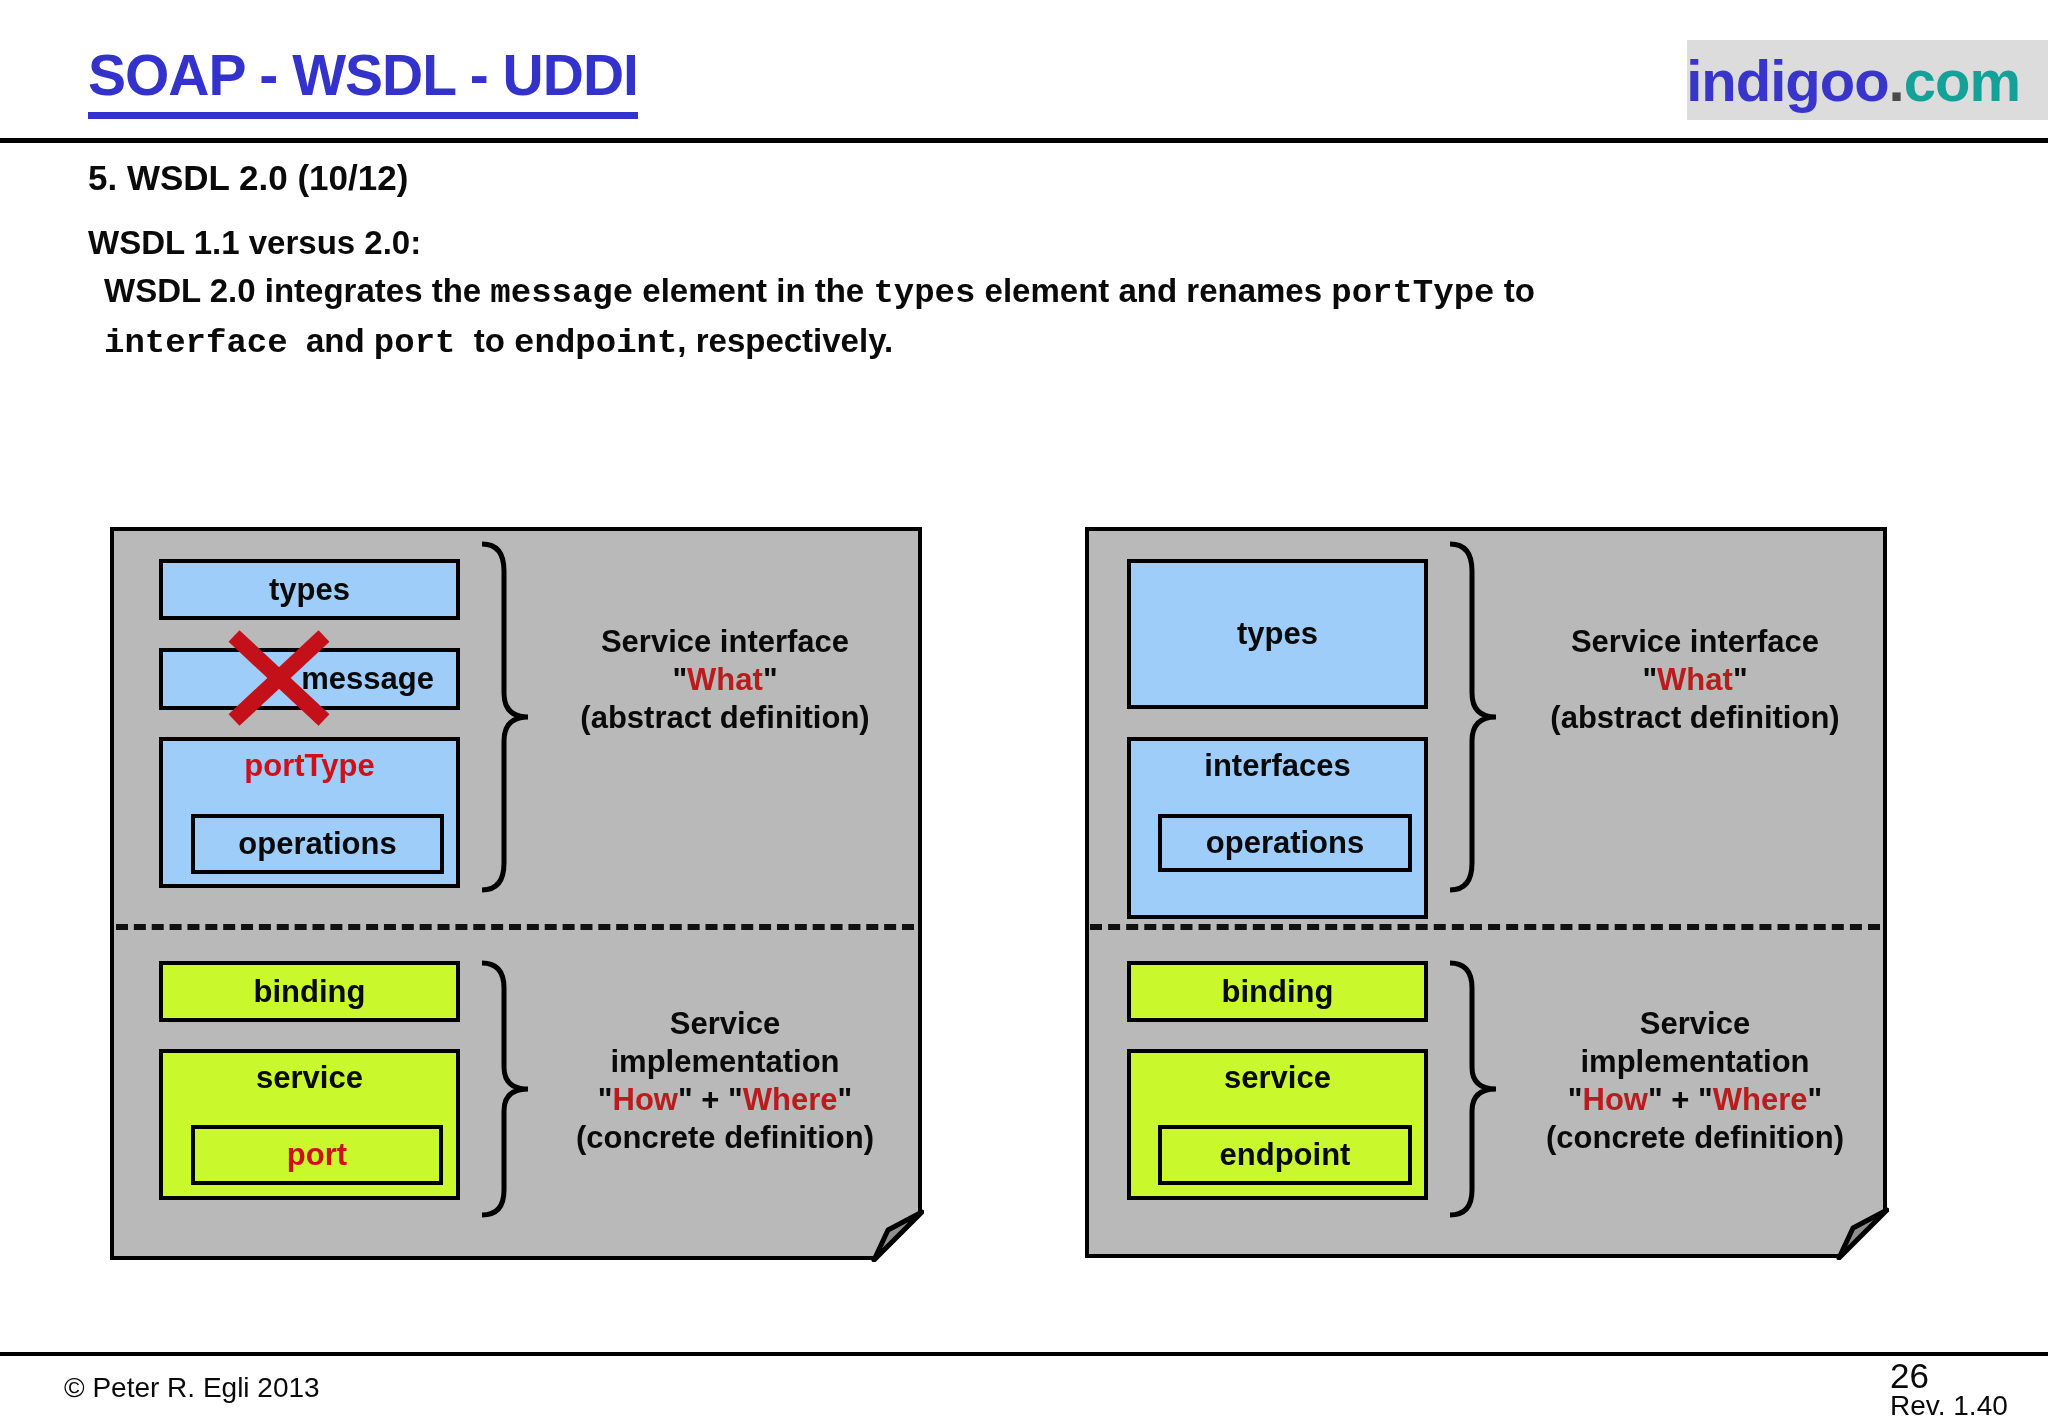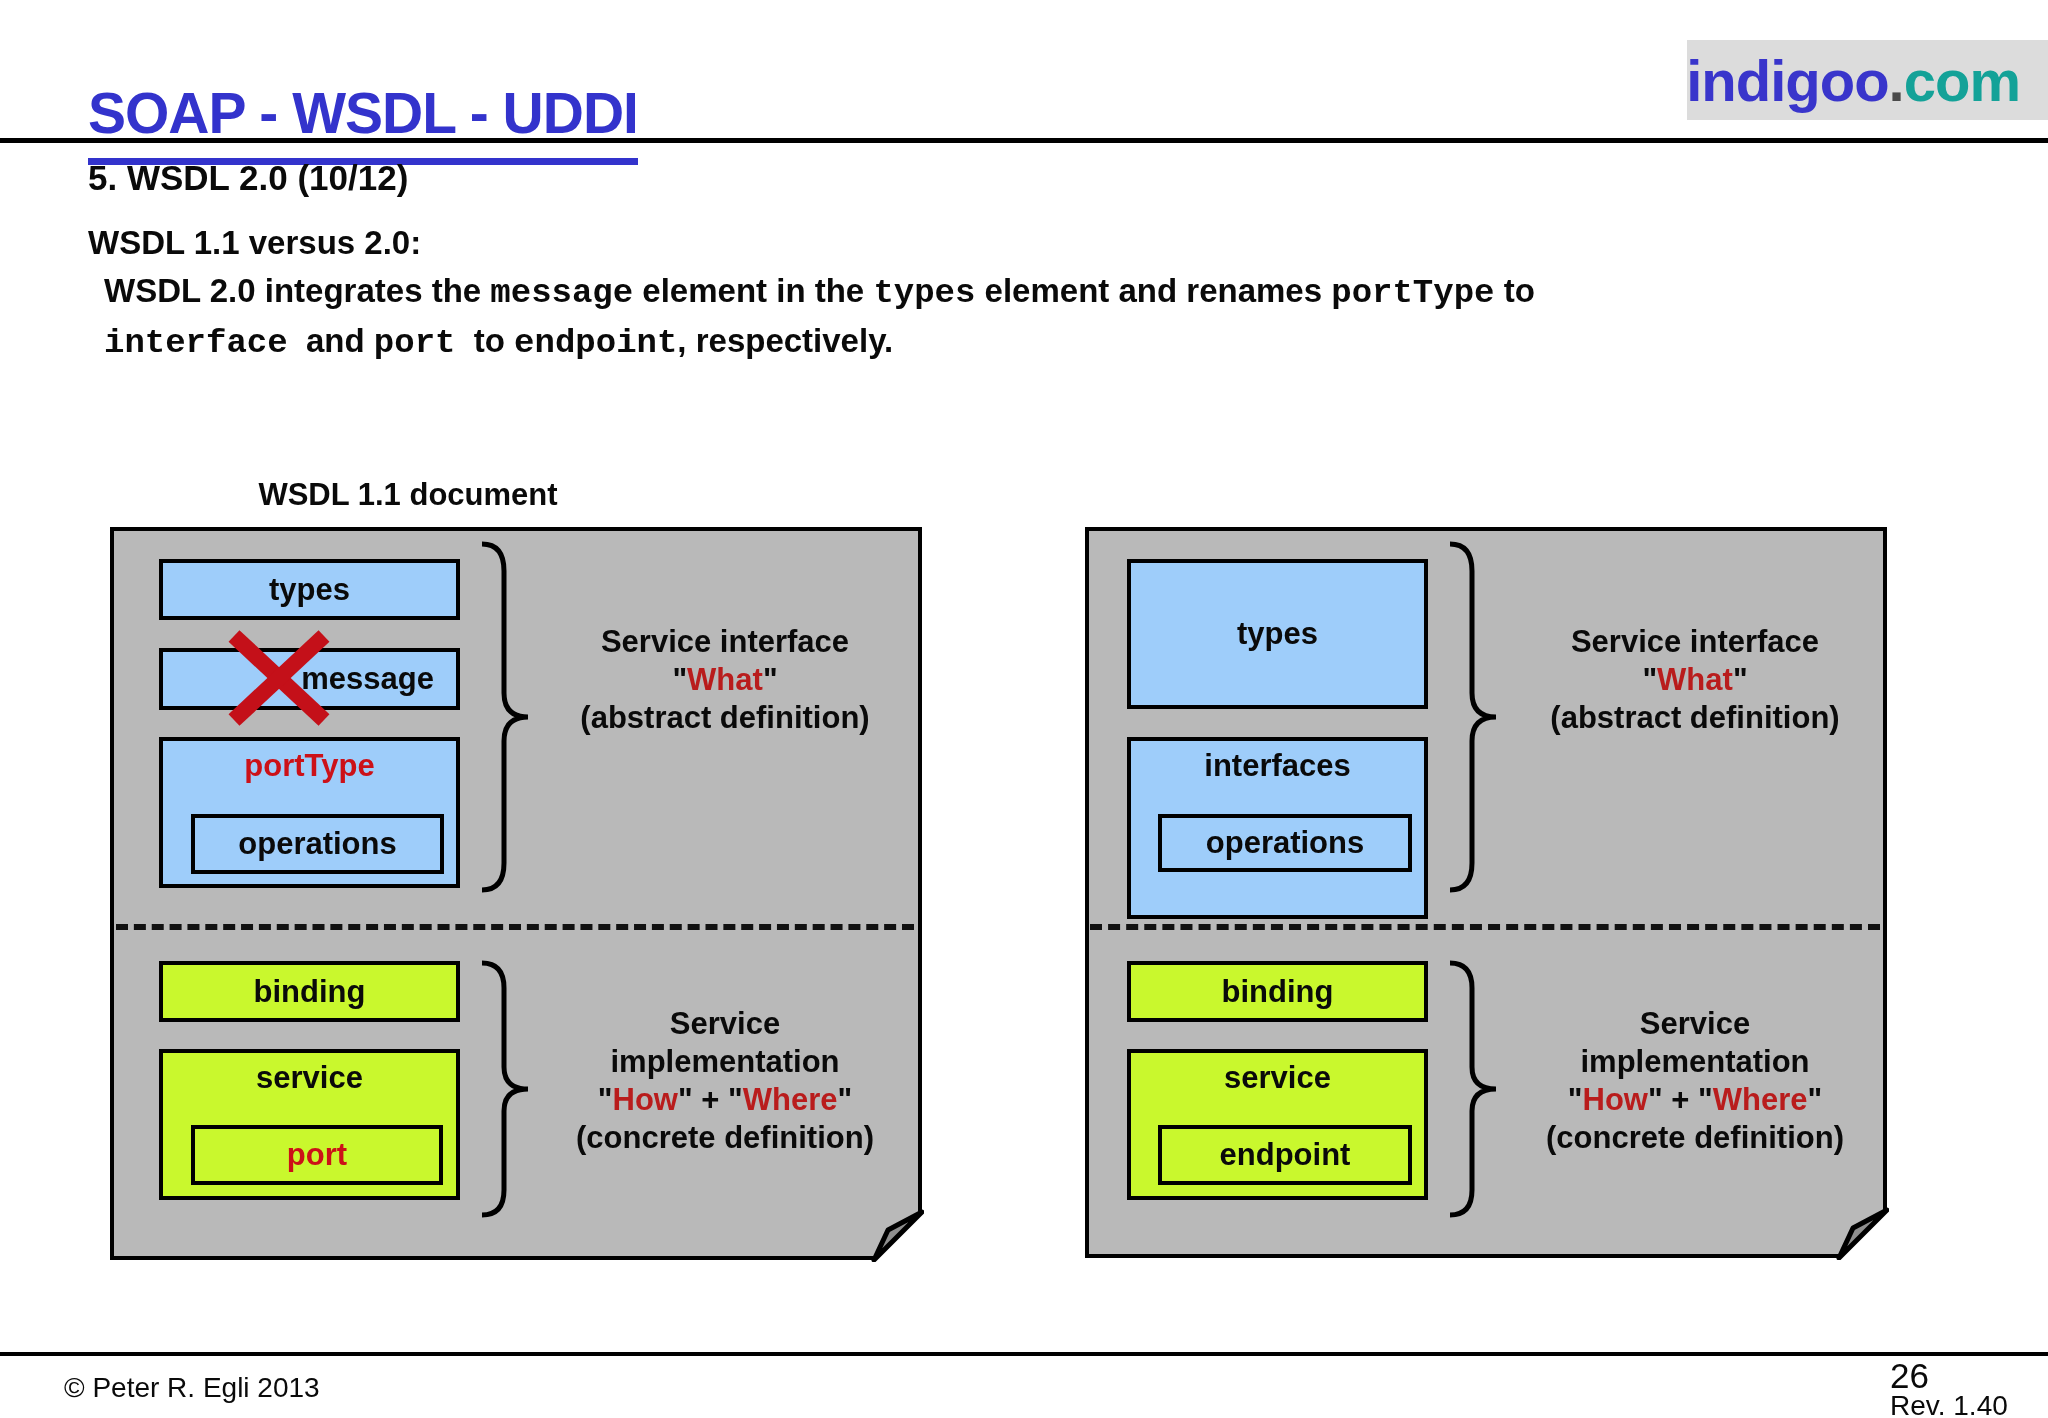--- a/index.html
+++ b/index.html
@@ -3,21 +3,21 @@
 <meta charset="utf-8">
 <style>
   html,body { margin:0; padding:0; background:#e8e8e8; }
   #stage {
     position:relative; width:2048px; height:1418px; background:#ffffff;
     font-family:"Liberation Sans", sans-serif; color:#0a0a0a; overflow:hidden;
   }
   
   #slide-title {
     position:absolute; left:88px; top:42px; font-size:57px; font-weight:bold;
-    color:#3333cc; letter-spacing:-1px; border-bottom:7px solid #3333cc; padding-bottom:12px;margin-top:38px;
+    color:#3333cc; letter-spacing:-1px; border-bottom:7px solid #3333cc; padding-bottom:4px;
   }
   #header-rule { position:absolute; left:0; top:138px; width:2048px; height:5px; background:#000; }
   #logo {
     position:absolute; left:1687px; top:40px; width:361px; height:80px; background:#dcdcdc;
     display:flex; align-items:center; justify-content:flex-end; padding-right:28px;
     box-sizing:border-box; font-size:58px; font-weight:bold; letter-spacing:-1px;
   }
   #logo .p1 { color:#3935cb; }
   #logo .dot { color:#4a4a4a; }
   #logo .p2 { color:#14a298; }
@@ -67,21 +67,20 @@
     <span class="p1">indigoo</span>
       <span class="dot">.</span>
       <span class="p2">com</span>
   </div>
 
   <div id="section-title">5. WSDL 2.0 (10/12)</div>
   <div id="subtitle">WSDL 1.1 versus 2.0:</div>
   <div id="para-line1" class="paro paa paragraph paro1 pa pa1 paö parl1 par par1 paragraph-line paro-line paroline parline parline1 paline paline1 pline pline1 p-line p-line1 line line1 paragraphline1 paragraph-line1 pa-line pa-line1 pl pl1 plin plin1 plo plo1 pr pr1 prl prl1 prline prline1 pt pt1 ptl ptl1 ptline ptline1 px px1 pxl pxl1 pxline pxline1 paz paz1 pazl pazl1 pazline pazline1 paq paq1 paql paql1 paqline paqline1 paw paw1 pawl pawl1 pawline pawline1 pae pae1 pael pael1 paeline paeline1 parr parr1 parrl parrl1 parrline parrline1 patt patt1 pattl pattl1 pattline pattline1 payy payy1 payyl payyl1 payyline payyline1 pauu pauu1 pauul pauul1 pauuline pauuline1 paii paii1 paiil paiil1 paiiline paiiline1 paoo paoo1 paool paool1 paooline paooline1 papp papp1 pappl pappl1 pappline pappline1 paa1 paal paal1 paaline paaline1 pass pass1 passl passl1 passline passline1 padd padd1 paddl paddl1 paddline paddline1 paff paff1 paffl paffl1 paffline paffline1 pagg pagg1 paggl paggl1 paggline paggline1 pahh pahh1 pahhl pahhl1 pahhline pahhline1 pajj pajj1 pajjl pajjl1 pajjline pajjline1 pakk pakk1 pakkl pakkl1 pakkline pakkline1 pall pall1 palll palll1 pallline pallline1 pazz pazz1 pazzl pazzl1 pazzline pazzline1 paxx paxx1 paxxl paxxl1 paxxline paxxline1 pacc pacc1 paccl paccl1 paccline paccline1 pavv pavv1 pavvl pavvl1 pavvline pavvline1 pabb pabb1 pabbl pabbl1 pabbline pabbline1 pann pann1 pannl pannl1 pannline pannline1 pamm pamm1 pamml pamml1 pammline pammline1 paro2 pa30"><span>WSDL 2.0 integrates the </span><span class="mono">message</span><span> element in the </span><span class="mono">types</span><span> element and renames </span><span class="mono">portType</span><span> to</span></div>
   <div id="para-line2" class="pa30"><span class="mono">interface</span><span>  and </span><span class="mono">port</span><span>  to </span><span class="mono">endpoint</span><span>, respectively.</span></div>
 
-  <div id="panel-left-title" class="panel-title">WSDL 1.1 document</div>
   <div id="panel-left" class="panel"></div>
 
   <div class="box" style="left:159px; top:559px; width:301px; height:61px;">
       <span>types</span>
     </div>
 
   <div class="box" style="left:159px; top:648px; width:301px; height:62px; justify-content:flex-end; padding-right:22px;">
       <span>message</span>
     </div>
   <svg class="corner" style="left:226px; top:630px; width:106px; height:96px;" viewBox="0 0 106 96">

